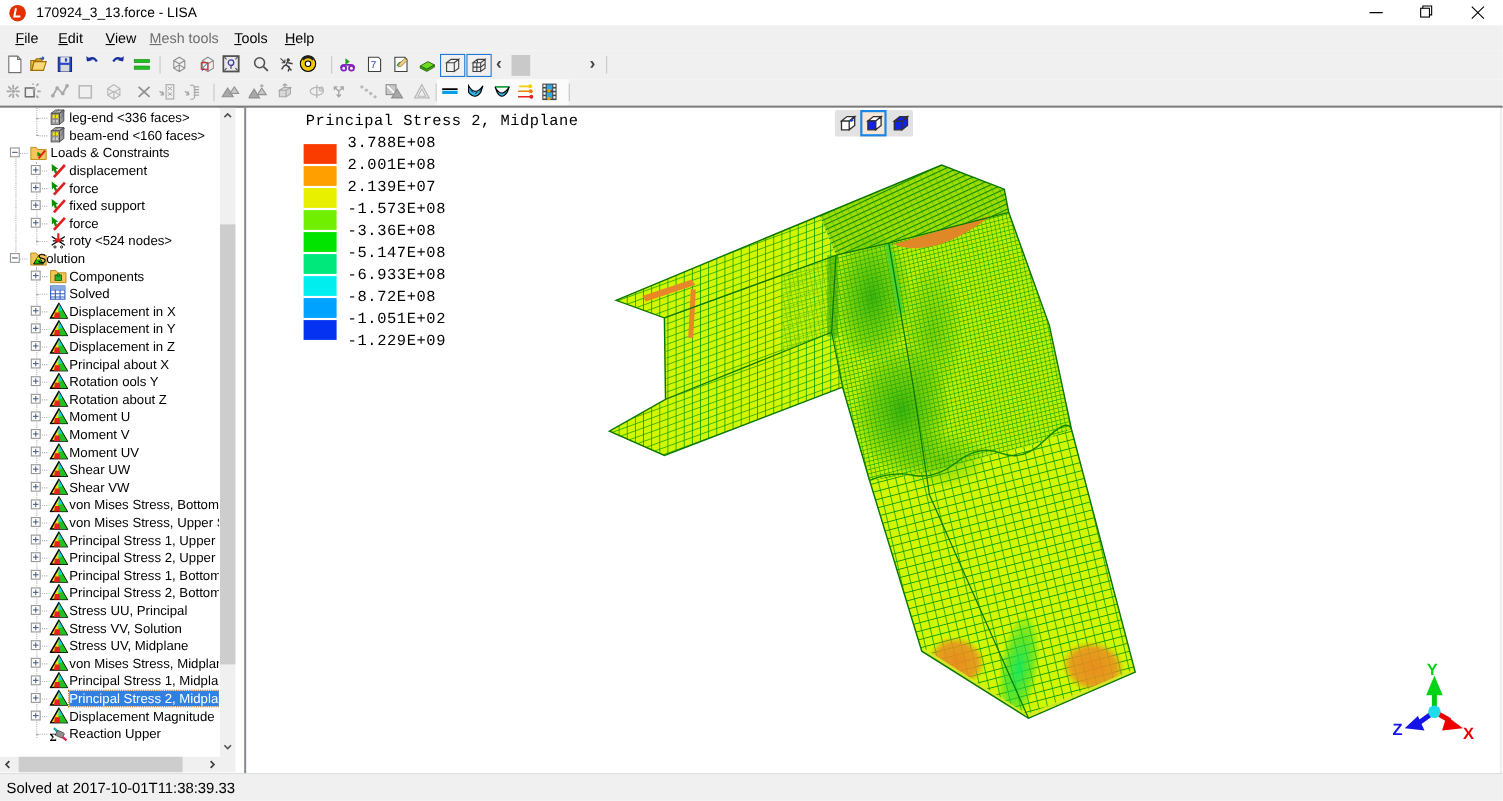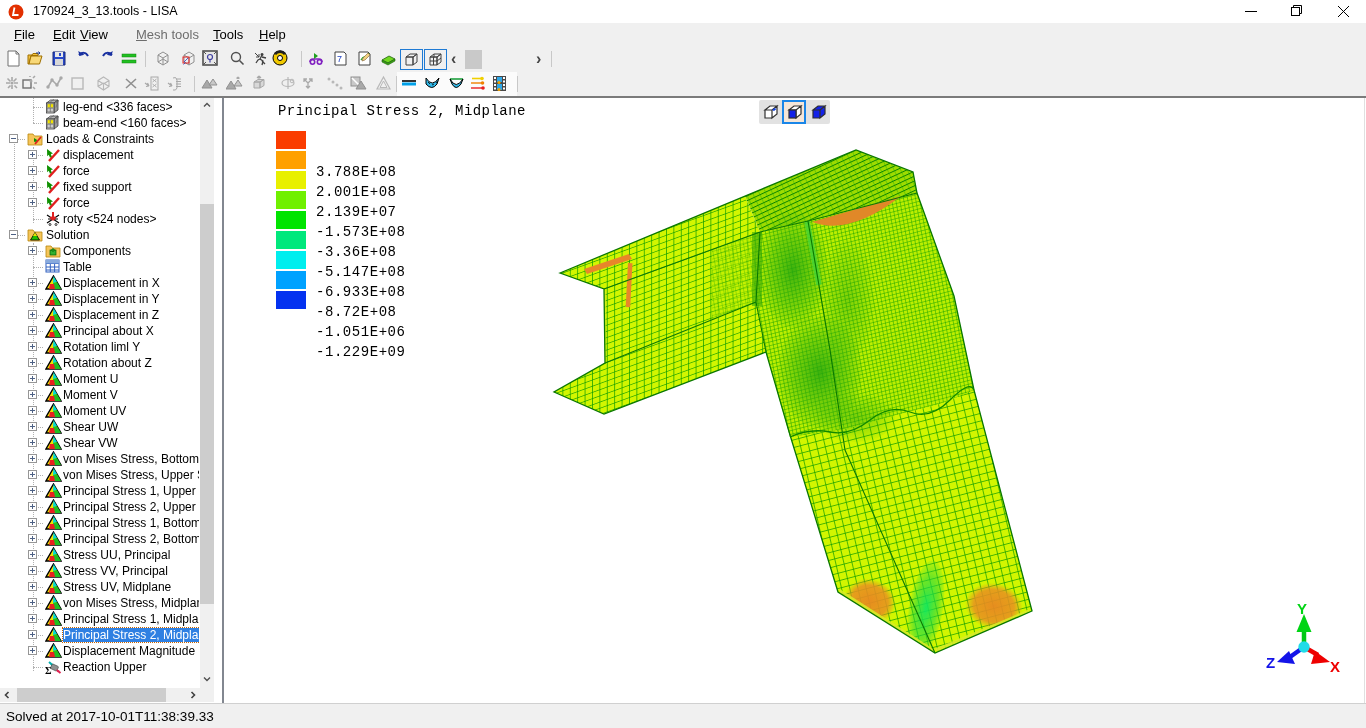--- a/index.html
+++ b/index.html
@@ -33,46 +33,46 @@
 
 #vsb { left:200px; top:98px; width:14px; height:590px; background:#f0f0f0; }
 #vthumb { position:absolute; left:0px; top:106px; width:14px; height:400px; background:#cdcdcd; }
 #hsb { left:0px; top:688px; width:214px; height:14px; background:#f0f0f0; }
 #hthumb { position:absolute; left:17px; top:0px; width:149px; height:14px; background:#cdcdcd; }
 
 #canvas { left:224px; top:98px; width:1140px; height:605px; background:#fff; }
 #canvasborder { left:222px; top:98px; width:2px; height:605px; background:#828790; }
 #legendtitle { left:278px; top:103px; font-family:"Liberation Mono", monospace; font-size:14px; letter-spacing:0.45px; color:#000; }
 .lgblock { position:absolute; left:276px; width:30px; height:18px; }
-.lglabel { position:absolute; left:316px; width:130px; font-family:"Liberation Mono", monospace; font-size:14px; letter-spacing:0.55px; color:#000;margin-top:41px; }
+.lglabel { position:absolute; left:316px; width:130px; font-family:"Liberation Mono", monospace; font-size:14px; letter-spacing:0.55px; color:#000; }
 
 #statusborder { left:0; top:703px; width:1366px; height:1px; background:#d0d0d0; }
 #statusbar { left:0; top:704px; width:1366px; height:24px; background:#f0f0f0; }
 #statustext { left:6px; top:709px; font-size:13.5px; color:#000; }
 </style>
 </head>
 <body>
 <div id="app">
   <div id="titlebar" class="abs"></div>
-  <div id="titletext" class="abs">170924_3_13.tools - LISA</div>
+  <div id="titletext" class="abs">170924_3_13.force - LISA</div>
   <svg class="abs" style="left:8px;top:4px" width="16" height="16" viewBox="0 0 16 16">
     <circle cx="8" cy="8" r="7.5" fill="#e23000"></circle>
     <path d="M6.5 3.5 L5 11 L10.5 11" stroke="#fff" stroke-width="1.8" fill="none"></path>
   </svg>
 
   <svg class="abs" style="left:1228px;top:0" width="138" height="23" viewBox="0 0 138 23">
     <path d="M17 11.5 h12" stroke="#000" stroke-width="1"></path>
     <rect x="63.5" y="7.5" width="8" height="8" fill="none" stroke="#000"></rect>
     <path d="M65.5 7.5 v-2 h8 v8 h-2" fill="none" stroke="#000"></path>
     <path d="M110 6 l11 11 M121 6 l-11 11" stroke="#000" stroke-width="1"></path>
   </svg>
   <div id="menubar" class="abs"></div>
   <div class="menuitem" style="left:14px"><u>F</u>ile</div>
   <div class="menuitem" style="left:53px"><u>E</u>dit</div>
-  <div class="menuitem" style="left:80px"><u>V</u>iew</div>
+  <div class="menuitem" style="left:96px"><u>V</u>iew</div>
   <div class="menuitem" style="left:136px;color:#6d6d6d"><u>M</u>esh tools</div>
   <div class="menuitem" style="left:213px"><u>T</u>ools</div>
   <div class="menuitem" style="left:259px"><u>H</u>elp</div>
   <div id="toolbar1" class="abs">
       <span class="ticon" style="left:5px;top:4px"><svg width="17" height="17" viewBox="0 0 17 17">
           <path d="M3 1 h8 l3 3 v12 H3 z" fill="#fff" stroke="#707070"></path>
           <path d="M11 1 v3 h3" fill="none" stroke="#707070"></path>
         </svg></span>
       <span class="ticon" style="left:27px;top:4px"><svg width="17" height="17" viewBox="0 0 17 17">
           <path d="M1 5 h4 l1-1.5 h5 v2 H4 L2 14 H1 z" fill="#f0c040" stroke="#a07000"></path>
@@ -373,40 +373,40 @@
         <span class="tlabel" style="left:63px">roty &lt;524 nodes&gt;</span>
       </div>
   <div class="trow" style="left:0;top:129px;width:199px">
         <div class="doth" style="left:14px;top:8px;width:11px"></div>
         <div class="exp" style="left:9px;top:3px"></div>
         <span class="abs" style="left:27px;top:0px"><svg width="16" height="15" viewBox="0 0 16 15">
             <path d="M1 3 h5 l1.5 2 H15 v9 H1 z" fill="#f5c55a" stroke="#b8860b" stroke-width="0.8"></path>
             <polygon points="8,5.5 12.5,13 3.5,13" fill="#20c000" stroke="#000" stroke-width="0.8"></polygon>
             <polygon points="8,5.5 10,9 6,9" fill="#e8e000"></polygon>
           </svg></span>
-        <span class="tlabel" style="left:46px">Solution</span>
+        <span class="tlabel" style="left:34px">Solution</span>
       </div>
   <div class="trow" style="left:0;top:145px;width:199px">
         <div class="doth" style="left:33px;top:8px;width:10px"></div>
         <div class="exp expplus" style="left:28px;top:3px"></div>
         <span class="abs" style="left:45px;top:0px"><svg width="16" height="15" viewBox="0 0 16 15">
             <path d="M1 3 h5 l1.5 2 H15 v9 H1 z" fill="#f5c55a" stroke="#b8860b" stroke-width="0.8"></path>
             <rect x="5" y="7" width="6" height="5" fill="#30b030" stroke="#006000" stroke-width="0.7"></rect>
             <circle cx="8" cy="7" r="1.3" fill="#30b030" stroke="#006000" stroke-width="0.7"></circle>
           </svg></span>
         <span class="tlabel" style="left:63px">Components</span>
       </div>
   <div class="trow" style="left:0;top:161px;width:199px">
         <div class="doth" style="left:33px;top:8px;width:10px"></div>
         <span class="abs" style="left:45px;top:0px"><svg width="15" height="14" viewBox="0 0 15 14">
             <rect x="1" y="1" width="13" height="12" fill="#fff" stroke="#3060c0" stroke-width="1"></rect>
             <path d="M1 4.5 h13 M1 8 h13 M1 11 h13 M5.3 1 v12 M9.6 1 v12" stroke="#3060c0" stroke-width="1"></path>
             <rect x="1" y="1" width="13" height="3.5" fill="#88aadd"></rect>
           </svg></span>
-        <span class="tlabel" style="left:63px">Table</span>
+        <span class="tlabel" style="left:63px">Solved</span>
       </div>
   <div class="trow" style="left:0;top:177px;width:199px">
         <div class="doth" style="left:33px;top:8px;width:10px"></div>
         <div class="exp expplus" style="left:28px;top:3px"></div>
         <span class="abs" style="left:45px;top:0px"><svg width="17" height="15" viewBox="0 0 17 15">
             <polygon points="8.5,1 16,14 1,14" fill="#f0e000" stroke="#000" stroke-width="1.4"></polygon>
             <polygon points="8.5,1 12,7 8,8" fill="#00d8d8"></polygon>
             <polygon points="12,7 16,14 9,14 8,8" fill="#20c020"></polygon>
             <polygon points="5,9 9,9 10,14 4,14" fill="#e82020"></polygon>
           </svg></span>
@@ -447,21 +447,21 @@
       </div>
   <div class="trow" style="left:0;top:241px;width:199px">
         <div class="doth" style="left:33px;top:8px;width:10px"></div>
         <div class="exp expplus" style="left:28px;top:3px"></div>
         <span class="abs" style="left:45px;top:0px"><svg width="17" height="15" viewBox="0 0 17 15">
             <polygon points="8.5,1 16,14 1,14" fill="#f0e000" stroke="#000" stroke-width="1.4"></polygon>
             <polygon points="8.5,1 12,7 8,8" fill="#00d8d8"></polygon>
             <polygon points="12,7 16,14 9,14 8,8" fill="#20c020"></polygon>
             <polygon points="5,9 9,9 10,14 4,14" fill="#e82020"></polygon>
           </svg></span>
-        <span class="tlabel" style="left:63px">Rotation liml Y</span>
+        <span class="tlabel" style="left:63px">Rotation ools Y</span>
       </div>
   <div class="trow" style="left:0;top:257px;width:199px">
         <div class="doth" style="left:33px;top:8px;width:10px"></div>
         <div class="exp expplus" style="left:28px;top:3px"></div>
         <span class="abs" style="left:45px;top:0px"><svg width="17" height="15" viewBox="0 0 17 15">
             <polygon points="8.5,1 16,14 1,14" fill="#f0e000" stroke="#000" stroke-width="1.4"></polygon>
             <polygon points="8.5,1 12,7 8,8" fill="#00d8d8"></polygon>
             <polygon points="12,7 16,14 9,14 8,8" fill="#20c020"></polygon>
             <polygon points="5,9 9,9 10,14 4,14" fill="#e82020"></polygon>
           </svg></span>
@@ -601,21 +601,21 @@
       </div>
   <div class="trow" style="left:0;top:465px;width:199px">
         <div class="doth" style="left:33px;top:8px;width:10px"></div>
         <div class="exp expplus" style="left:28px;top:3px"></div>
         <span class="abs" style="left:45px;top:0px"><svg width="17" height="15" viewBox="0 0 17 15">
             <polygon points="8.5,1 16,14 1,14" fill="#f0e000" stroke="#000" stroke-width="1.4"></polygon>
             <polygon points="8.5,1 12,7 8,8" fill="#00d8d8"></polygon>
             <polygon points="12,7 16,14 9,14 8,8" fill="#20c020"></polygon>
             <polygon points="5,9 9,9 10,14 4,14" fill="#e82020"></polygon>
           </svg></span>
-        <span class="tlabel" style="left:63px">Stress VV, Principal</span>
+        <span class="tlabel" style="left:63px">Stress VV, Solution</span>
       </div>
   <div class="trow" style="left:0;top:481px;width:199px">
         <div class="doth" style="left:33px;top:8px;width:10px"></div>
         <div class="exp expplus" style="left:28px;top:3px"></div>
         <span class="abs" style="left:45px;top:0px"><svg width="17" height="15" viewBox="0 0 17 15">
             <polygon points="8.5,1 16,14 1,14" fill="#f0e000" stroke="#000" stroke-width="1.4"></polygon>
             <polygon points="8.5,1 12,7 8,8" fill="#00d8d8"></polygon>
             <polygon points="12,7 16,14 9,14 8,8" fill="#20c020"></polygon>
             <polygon points="5,9 9,9 10,14 4,14" fill="#e82020"></polygon>
           </svg></span>
@@ -709,21 +709,21 @@
   <div class="lgblock" style="top:271px;background:#00a2ff"></div>
   <div class="lgblock" style="top:291px;background:#0432f0"></div>
   <div class="lglabel" style="top:123px">3.788E+08</div>
   <div class="lglabel" style="top:143px">2.001E+08</div>
   <div class="lglabel" style="top:163px">2.139E+07</div>
   <div class="lglabel" style="top:183px">-1.573E+08</div>
   <div class="lglabel" style="top:203px">-3.36E+08</div>
   <div class="lglabel" style="top:223px">-5.147E+08</div>
   <div class="lglabel" style="top:243px">-6.933E+08</div>
   <div class="lglabel" style="top:263px">-8.72E+08</div>
-  <div class="lglabel" style="top:283px">-1.051E+06</div>
+  <div class="lglabel" style="top:283px">-1.051E+02</div>
   <div class="lglabel" style="top:303px">-1.229E+09</div>
 
 <svg class="abs" style="left:224px;top:98px" width="1142" height="605" viewBox="224 98 1142 605">
 <defs>
 <pattern id="pmesh" width="7.4" height="6.2" patternUnits="userSpaceOnUse" patternTransform="skewY(-20)">
   <rect width="7.4" height="6.2" fill="#d2f600"></rect>
   <path d="M0 0 H7.4 M0 0 V6.2" stroke="#129e00" stroke-width="1.45" fill="none"></path>
 </pattern>
 <pattern id="pmesh2" width="8.2" height="7.2" patternUnits="userSpaceOnUse" patternTransform="skewX(13) skewY(-14)">
   <rect width="8.2" height="7.2" fill="#d2f600"></rect>

